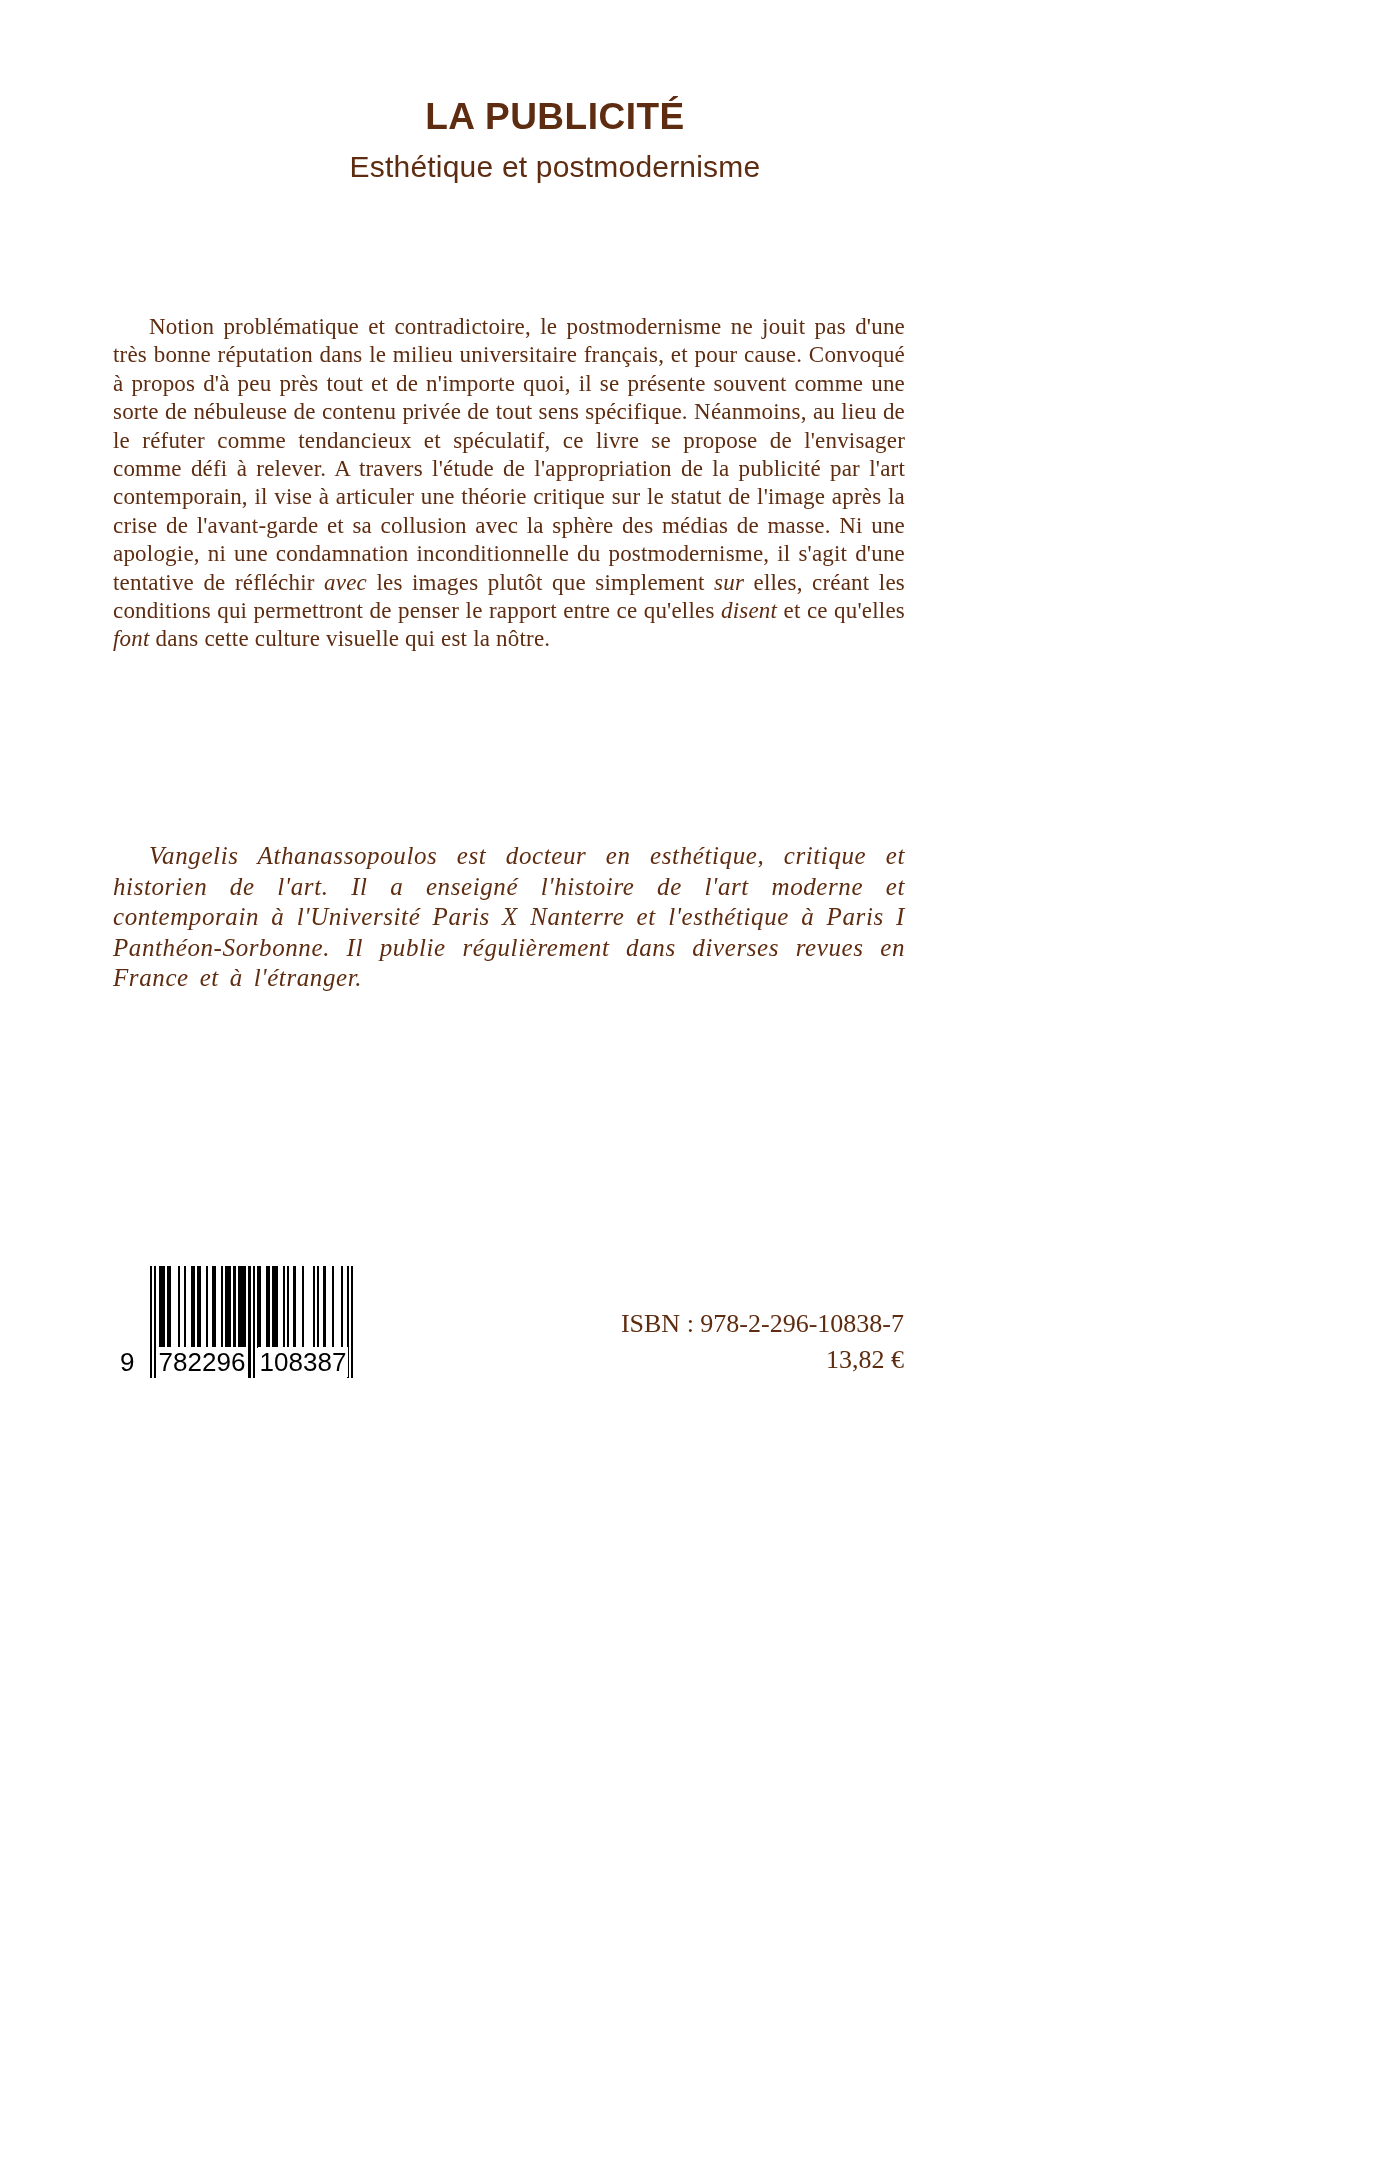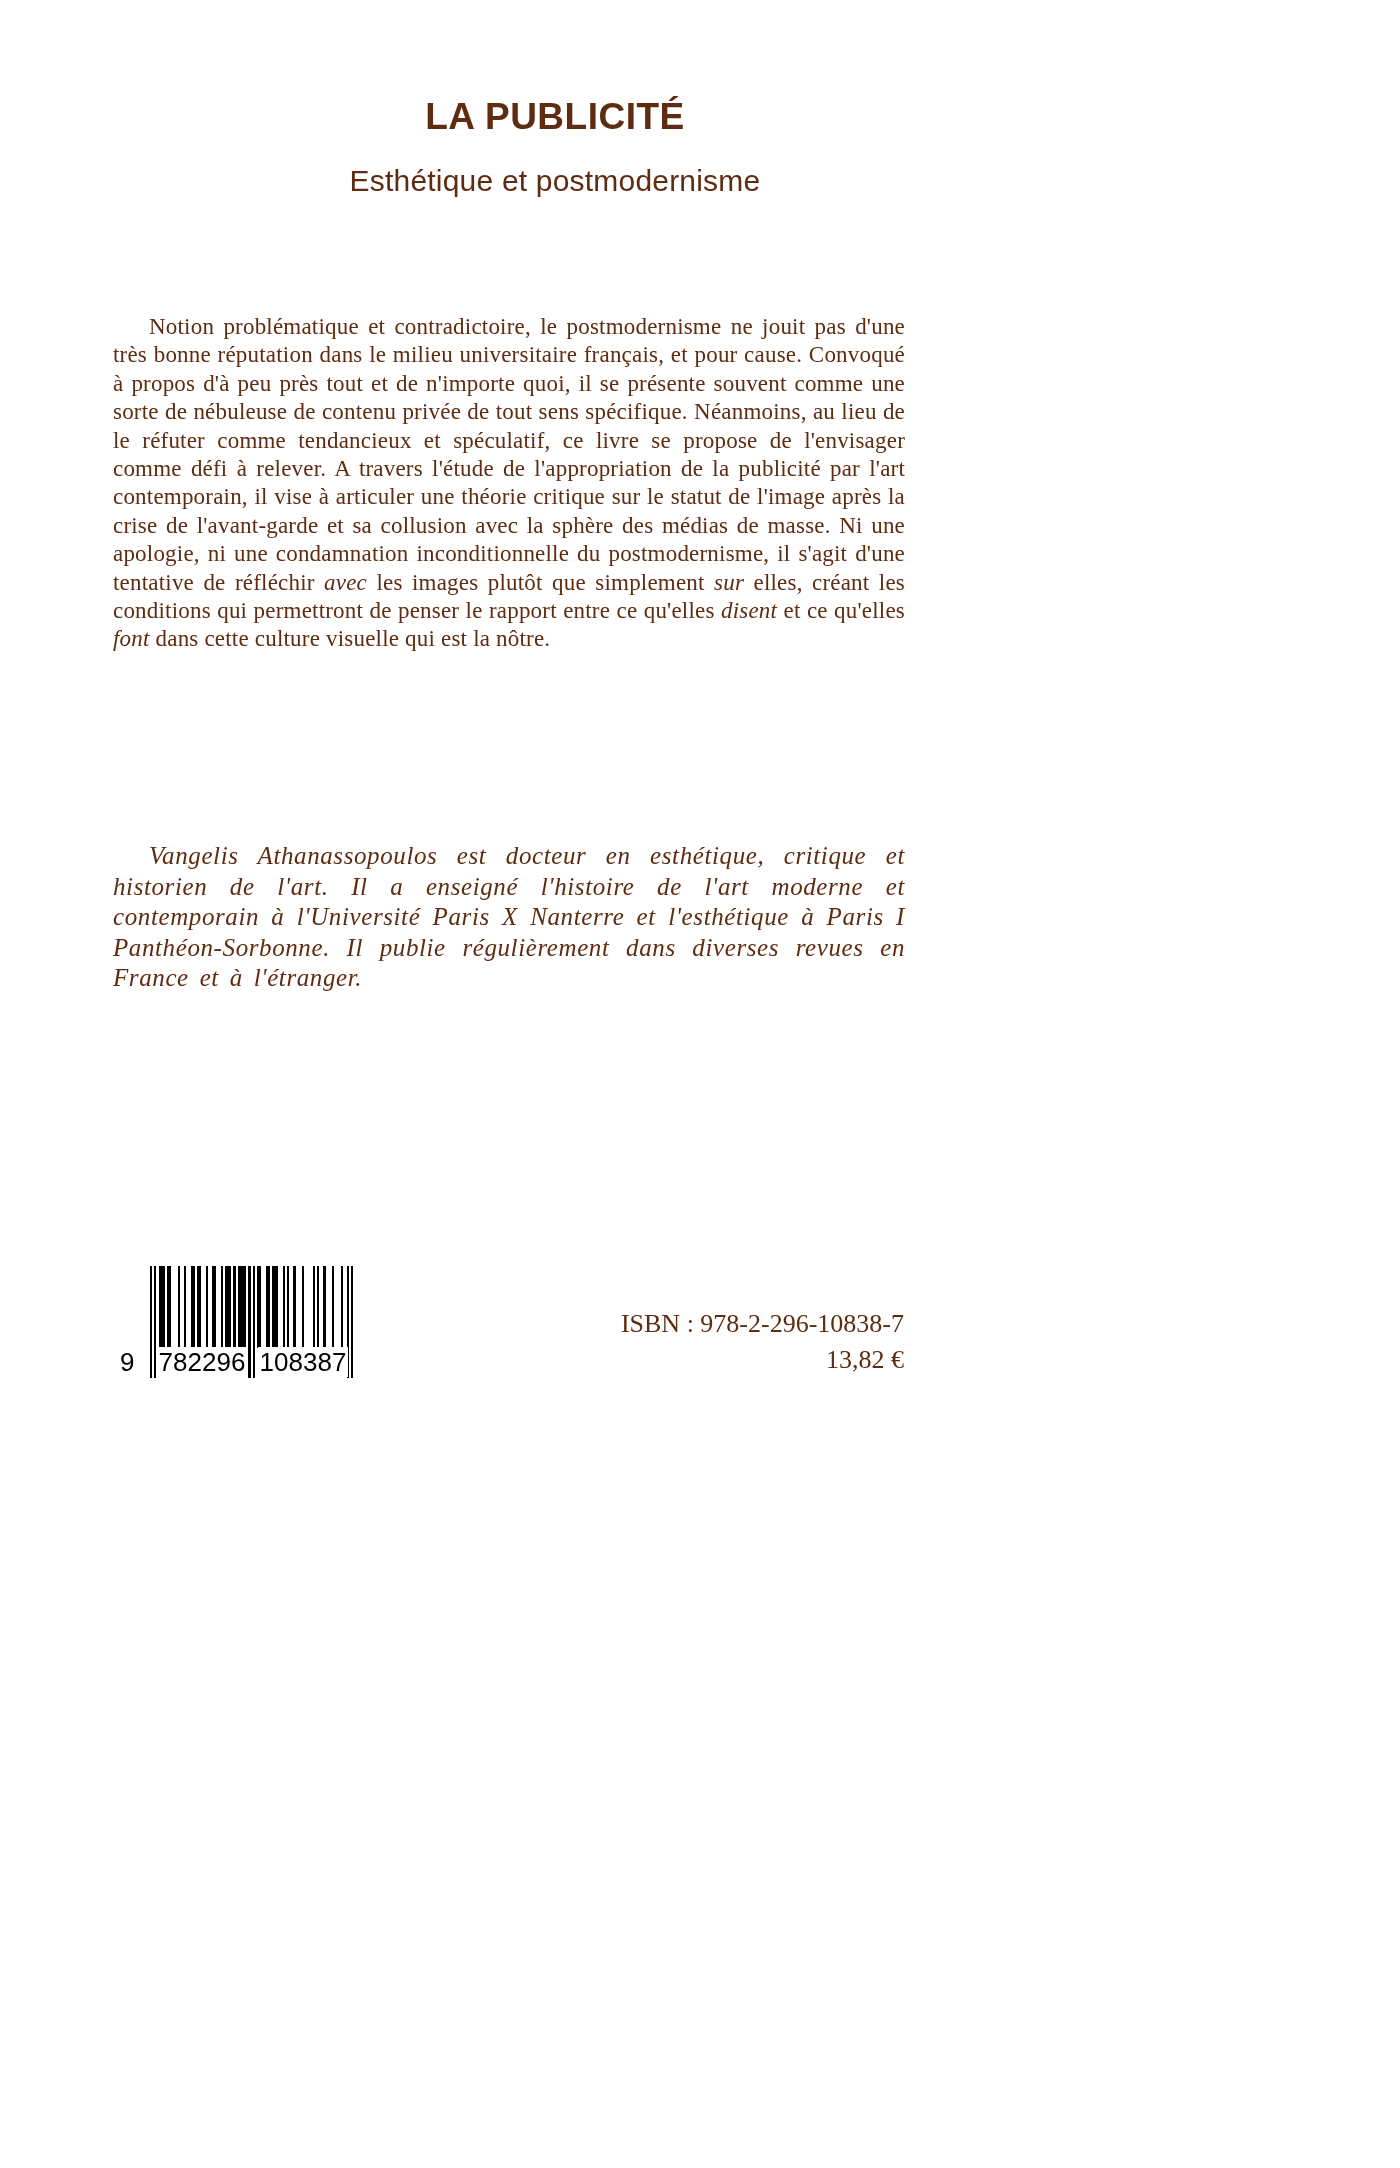--- a/index.html
+++ b/index.html
@@ -25,21 +25,21 @@
     text-align: center;
     font-family: "Liberation Sans", sans-serif;
   }
   .title-line {
     font-size: 37px;
     font-weight: 700;
     line-height: 46px;
     letter-spacing: 0.5px;
   }
   .subtitle {
-    margin-top: 24px;
+    margin-top: 10px;
     font-size: 30px;
     font-weight: 400;
     letter-spacing: 0.2px;
   }
 
   
   .synopsis {
     position: absolute;
     left: 113px;
     top: 301px;

